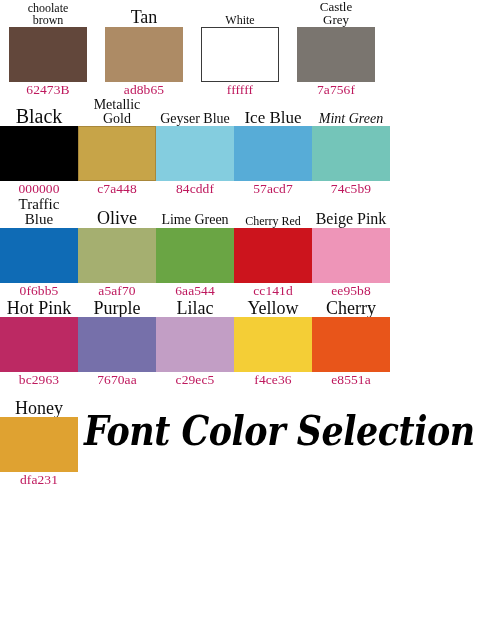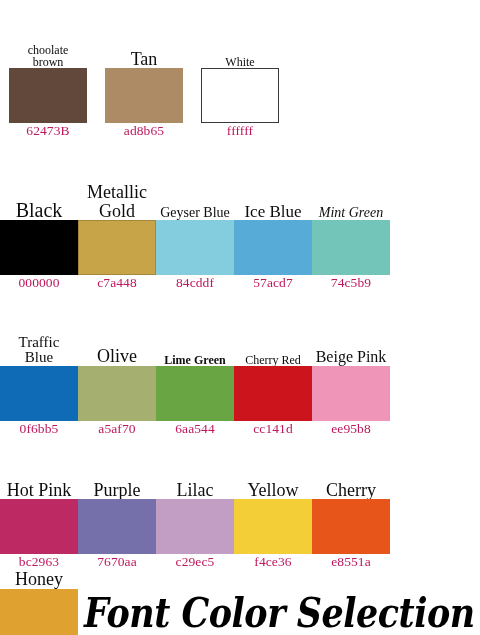--- a/index.html
+++ b/index.html
@@ -20,21 +20,20 @@
     width: 480px;
     height: 635px;
     position: relative;
   }
 
   
   .row {
     display: flex;
     width: 385px;
     align-items: flex-end;
-    margin-top: 44px;
   }
 
   .cell {
     width: 96px;
     box-sizing: border-box;
     display: flex;
     flex-direction: column;
     align-items: center;
     justify-content: flex-end;
   }
@@ -58,21 +57,21 @@
     text-align: center;
     font-family: "Liberation Serif", "DejaVu Serif", serif;
     font-size: 13.5px;
     color: #be185d;
     letter-spacing: .1px;
   }
 
   
   .bottom {
     display: flex;
-    align-items: flex-start;
+    align-items: flex-end;
     width: 480px;
   }
   .bottom .cell { width: 96px; }
 
   .title-wrap {
     flex: 1;
     display: flex;
     align-items: center;
     justify-content: center;
     height: 100px;
@@ -107,29 +106,35 @@
         <div class="cell">
           <div class="swatch-name" style="font-size: 18px;">Tan</div>
           <div class="swatch-box" style="background: rgb(173, 139, 101);"></div>
           <div class="swatch-hex">ad8b65</div>
         </div>
         <div class="cell">
           <div class="swatch-name" style="font-size: 12px;">White</div>
           <div class="swatch-box" style="background: rgb(255, 255, 255); border: 1.5px solid rgb(58, 58, 58);"></div>
           <div class="swatch-hex">ffffff</div>
         </div>
+        <div class="cell">
+          <div class="swatch-name" style="font-size: 13px;">Castle
+Grey</div>
+          <div class="swatch-box" style="background: rgb(122, 117, 111);"></div>
+          <div class="swatch-hex">7a756f</div>
+        </div>
       </div>
       <div class="row">
         <div class="cell">
           <div class="swatch-name" style="font-size: 20px;">Black</div>
           <div class="swatch-box" style="background: rgb(0, 0, 0);"></div>
           <div class="swatch-hex">000000</div>
         </div>
         <div class="cell">
-          <div class="swatch-name" style="font-size: 18px; text-align: center;">Metallic
+          <div class="swatch-name" style="font-size: 14px; text-align: center;">Metallic
 Gold</div>
           <div class="swatch-box" style="background: rgb(199, 164, 72); border: 1.5px solid rgb(168, 135, 58);"></div>
           <div class="swatch-hex">c7a448</div>
         </div>
         <div class="cell">
           <div class="swatch-name" style="font-size: 14px;">Geyser Blue</div>
           <div class="swatch-box" style="background: rgb(132, 205, 223);"></div>
           <div class="swatch-hex">84cddf</div>
         </div>
         <div class="cell">
@@ -149,21 +154,21 @@
 Blue</div>
           <div class="swatch-box" style="background: rgb(15, 107, 181);"></div>
           <div class="swatch-hex">0f6bb5</div>
         </div>
         <div class="cell">
           <div class="swatch-name" style="font-size: 18px;">Olive</div>
           <div class="swatch-box" style="background: rgb(165, 175, 112);"></div>
           <div class="swatch-hex">a5af70</div>
         </div>
         <div class="cell">
-          <div class="swatch-name" style="font-size: 12px; font-weight: bold;">Lime Green</div>
+          <div class="swatch-name" style="font-size: 14px;">Lime Green</div>
           <div class="swatch-box" style="background: rgb(106, 165, 68);"></div>
           <div class="swatch-hex">6aa544</div>
         </div>
         <div class="cell">
           <div class="swatch-name" style="font-size: 12px;">Cherry Red</div>
           <div class="swatch-box" style="background: rgb(204, 20, 29);"></div>
           <div class="swatch-hex">cc141d</div>
         </div>
         <div class="cell">
           <div class="swatch-name" style="font-size: 16px;">Beige Pink</div>

